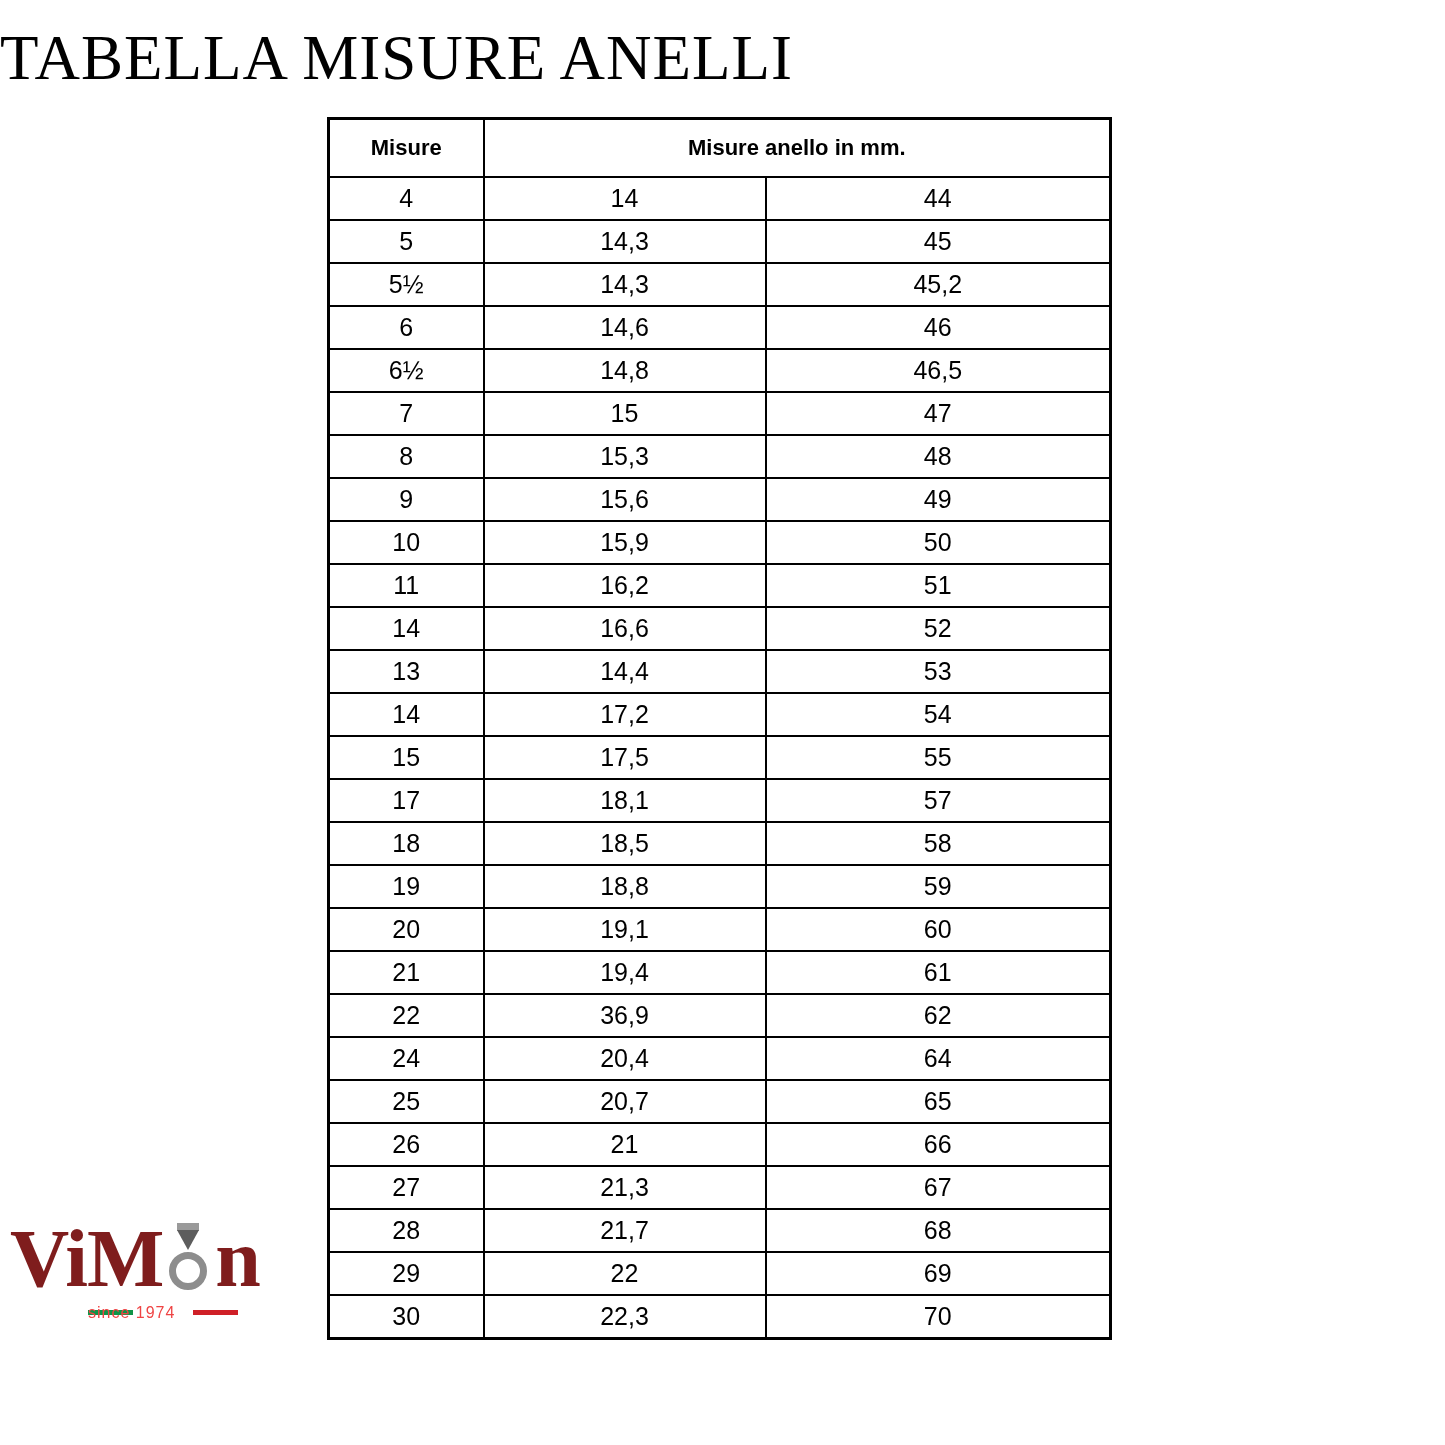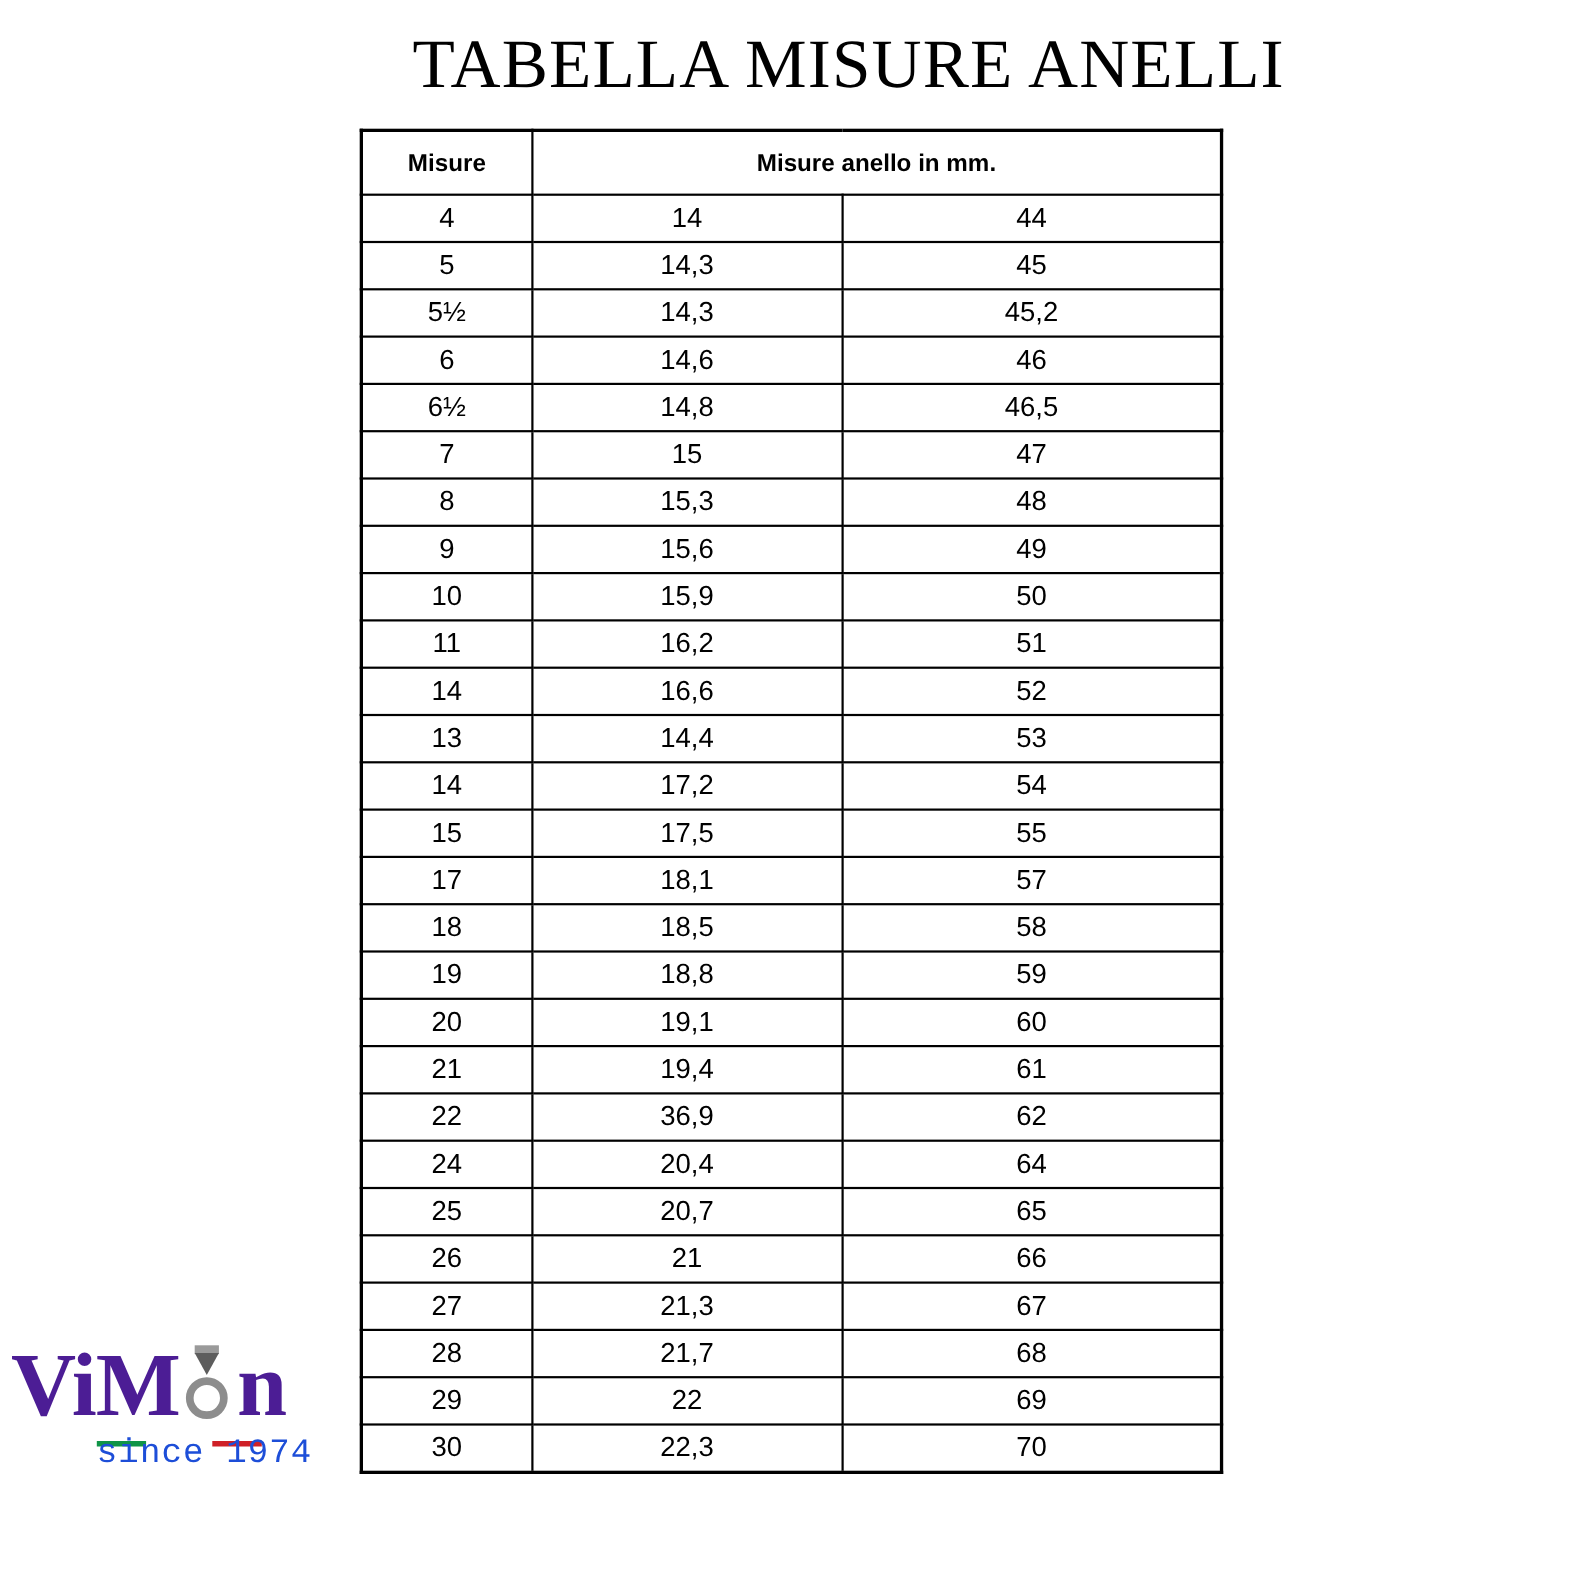--- a/index.html
+++ b/index.html
@@ -14,21 +14,21 @@
     font-family: "Liberation Sans", sans-serif;
     color: #000000;
     overflow: hidden;
   }
 
   .page-title {
     position: absolute;
     top: 22px;
     left: 0;
     width: 1168px;
-    text-align: right;
+    text-align: left;
     font-family: "Liberation Serif", serif;
     font-size: 63px;
     font-weight: 400;
     letter-spacing: 1px;
     color: #000;
     white-space: nowrap;
   }
 
   .table-wrap {
     position: absolute;
@@ -79,21 +79,21 @@
     top: 1218px;
     width: 320px;
     height: 140px;
   }
   .logo-word {
     font-family: "Liberation Serif", serif;
     font-size: 82px;
     font-weight: 700;
     line-height: 82px;
     letter-spacing: -1px;
-    color: #4c1d95;
+    color: #7f1d1d;
     position: relative;
     white-space: nowrap;
   }
   .logo-word .ring-o {
     display: inline-block;
     position: relative;
     width: 52px;
     height: 58px;
     vertical-align: -6px;
   }
@@ -121,24 +121,24 @@
     position: absolute;
     left: 14px;
     top: -11px;
     width: 22px;
     height: 8px;
     background: #9a9a9a;
   }
   .logo-since {
     margin-top: 4px;
     margin-left: 78px;
-    font-family: Liberation Mono, monospace;
-    font-size: 31px;
+    font-family: Liberation Sans, sans-serif;
+    font-size: 16px;
     letter-spacing: 1px;
-    color: #1d4ed8;
+    color: #ef4444;
     position: relative;
     display: inline-block;
   }
   .flag-rule {
     position: absolute;
     left: 78px;
     top: 92px;
     width: 150px;
     height: 5px;
     display: flex;

